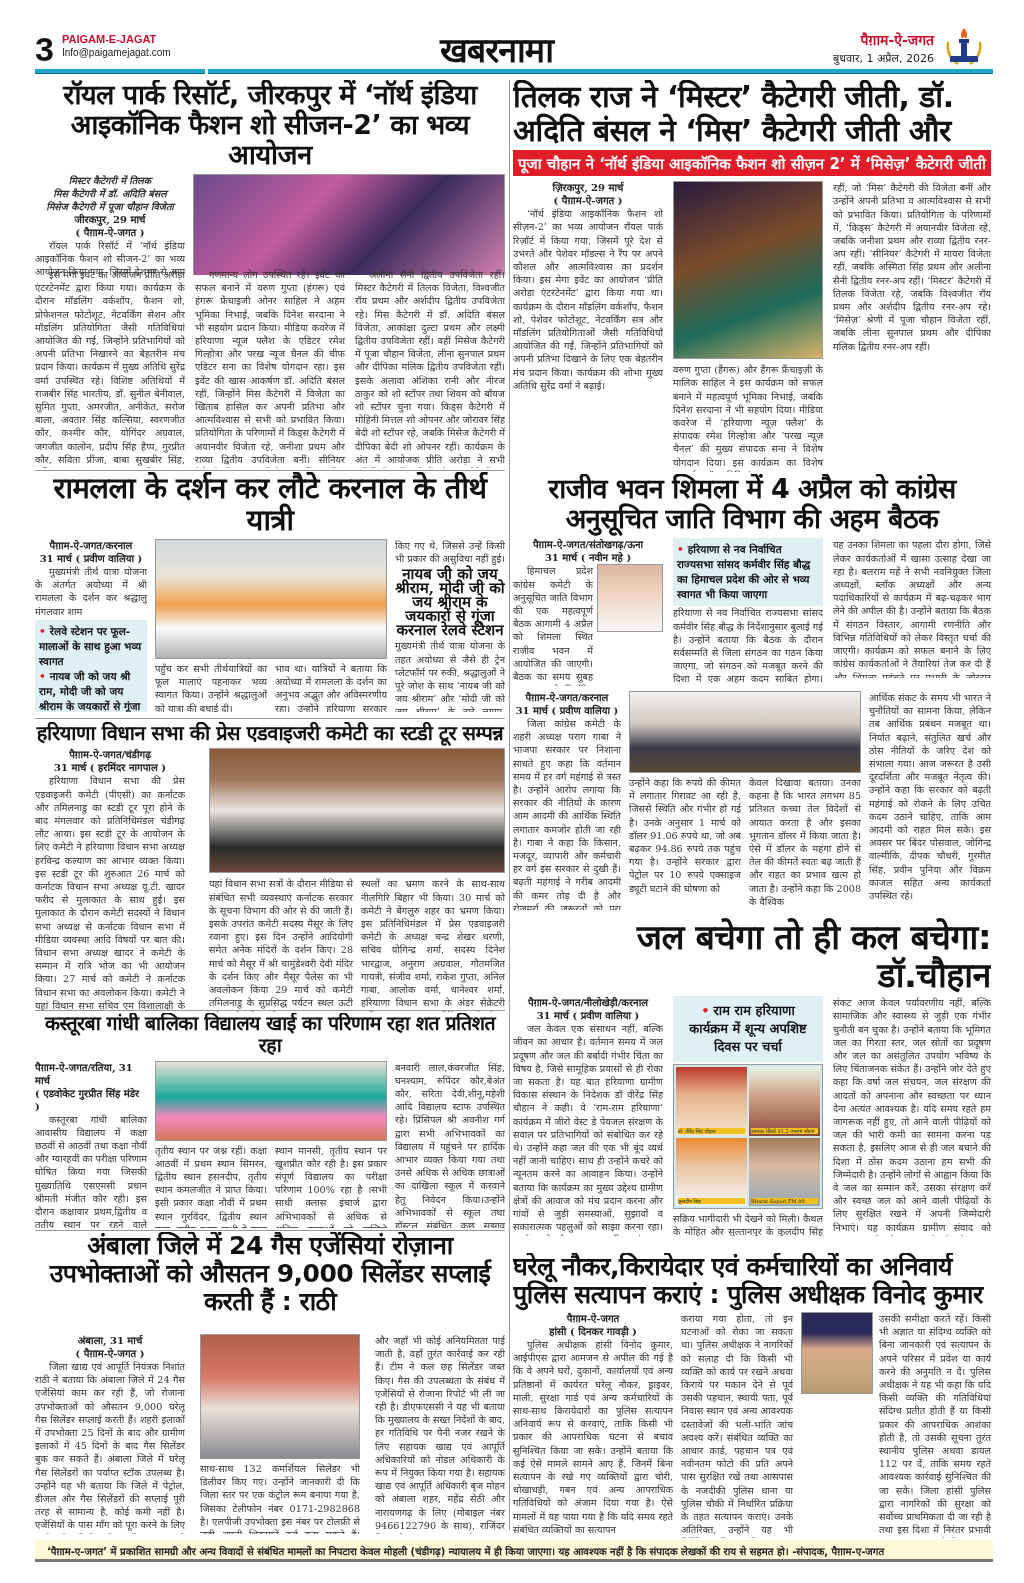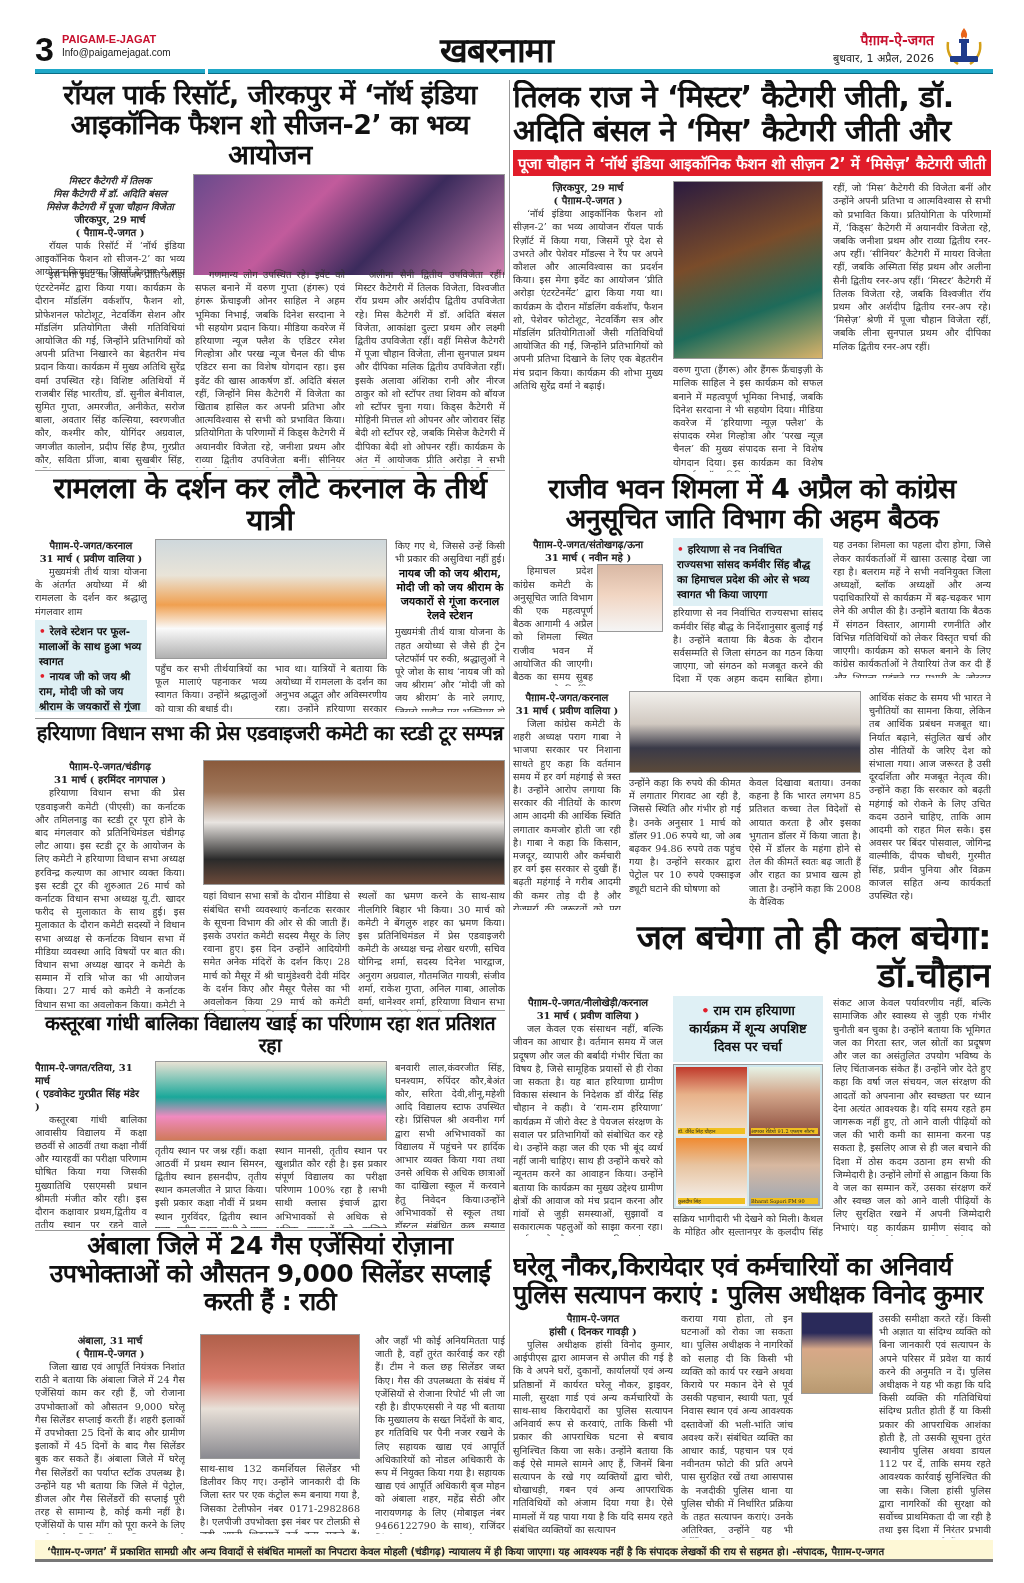--- a/index.html
+++ b/index.html
@@ -17,21 +17,21 @@
 .mast-rule2{position:absolute;left:35px;top:73px;width:958px;height:1px;background:#0a6d85}
 .mast-gap{position:absolute;left:205px;top:68px;width:3px;height:6px;background:#fff}
 
 .story{position:absolute;overflow:hidden}
 .hl{font-family:"DejaVu Sans",sans-serif;font-weight:bold;color:#111;line-height:1.12;text-align:center;letter-spacing:-0.5px}
 .sub-red{background:#e11d2a;color:#fff;font-family:"DejaVu Sans",sans-serif;font-weight:bold;font-size:15px;text-align:center;padding:3px 4px}
 .cols{display:flex;gap:10px}
 .col{flex:1;font-size:9.6px;line-height:13.2px;text-align:justify;color:#333;overflow:hidden}
 .dateline{text-align:center;font-weight:bold;font-size:10px;line-height:13px;color:#222}
 .kicker{text-align:center;font-style:italic;font-weight:bold;font-size:9.6px;line-height:13px;color:#333}
-.subhead{text-align:center;font-weight:bold;font-size:11px;line-height:14px;color:#111;margin:2px 0}
+.subhead{text-align:center;font-weight:bold;font-size:15px;line-height:14px;color:#111;margin:2px 0}
 .hlbox{background:#dff0f5;padding:6px 8px;font-family:"DejaVu Sans",sans-serif;font-weight:bold;font-size:12px;line-height:17px;color:#111}
 .hlbox .b{color:#e11d2a;margin-right:4px}
 .vrule{position:absolute;width:1px;background:#999}
 .hrule{position:absolute;height:1px;background:#999}
 .footer{position:absolute;left:35px;top:1540px;width:958px;height:22px;background:#fef8d6;border-bottom:3px solid #777;font:bold 10px "DejaVu Sans",sans-serif;color:#222;padding:4px 12px;white-space:nowrap;overflow:hidden}
 </style>
 </head>
 <body>
 
 <div class="masthead">
@@ -145,21 +145,21 @@
       <div class="col">हरियाणा से नव निर्वाचित राज्यसभा सांसद कर्मवीर सिंह बौद्ध के निर्देशानुसार बुलाई गई है। उन्होंने बताया कि बैठक के दौरान सर्वसम्मति से जिला संगठन का गठन किया जाएगा, जो संगठन को मजबूत करने की दिशा में एक अहम कदम साबित होगा। इसके साथ ही नव निर्वाचित राज्यसभा सांसद का हिमाचल प्रदेश की ओर से भव्य स्वागत भी किया जाएगा। राज्यसभा सदस्य बनने के बाद</div>
     </div>
     <div class="col">यह उनका शिमला का पहला दौरा होगा, जिसे लेकर कार्यकर्ताओं में खासा उत्साह देखा जा रहा है। बलराम महें ने सभी नवनियुक्त जिला अध्यक्षों, ब्लॉक अध्यक्षों और अन्य पदाधिकारियों से कार्यक्रम में बढ़-चढ़कर भाग लेने की अपील की है। उन्होंने बताया कि बैठक में संगठन विस्तार, आगामी रणनीति और विभिन्न गतिविधियों को लेकर विस्तृत चर्चा की जाएगी। कार्यक्रम को सफल बनाने के लिए कांग्रेस कार्यकर्ताओं ने तैयारियां तेज कर दी हैं और शिमला पहुंचने पर प्रभारी के जोरदार स्वागत की योजना बनाई गई है।</div>
   </div>
 </div>
 
 <div class="hrule" style="left:35px;top:718px;width:470px"></div>
 
 <div class="story" style="left:35px;top:722px;width:470px;height:290px">
   <div class="hl" style="font-size:20px">हरियाणा विधान सभा की प्रेस एडवाइजरी कमेटी का स्टडी टूर सम्पन्न</div>
-  <div style="display:flex;gap:18px;margin-top:16px">
+  <div style="display:flex;gap:24px;margin-top:4px">
     <div style="width:150px">
       <div class="dateline">पैग़ाम-ऐ-जगत/चंडीगढ़</div>
       <div class="dateline">31 मार्च ( हरमिंदर नागपाल )</div>
       <div class="col" style="text-indent:14px;height:240px">हरियाणा विधान सभा की प्रेस एडवाइजरी कमेटी (पीएसी) का कर्नाटक और तमिलनाडु का स्टडी टूर पूरा होने के बाद मंगलवार को प्रतिनिधिमंडल चंडीगढ़ लौट आया। इस स्टडी टूर के आयोजन के लिए कमेटी ने हरियाणा विधान सभा अध्यक्ष हरविन्द्र कल्याण का आभार व्यक्त किया। इस स्टडी टूर की शुरुआत 26 मार्च को कर्नाटक विधान सभा अध्यक्ष यू.टी. खादर फरीद से मुलाकात के साथ हुई। इस मुलाकात के दौरान कमेटी सदस्यों ने विधान सभा अध्यक्ष से कर्नाटक विधान सभा में मीडिया व्यवस्था आदि विषयों पर बात की। विधान सभा अध्यक्ष खादर ने कमेटी के सम्मान में रात्रि भोज का भी आयोजन किया। 27 मार्च को कमेटी ने कर्नाटक विधान सभा का अवलोकन किया। कमेटी ने यहां विधान सभा सचिव एम विशालाक्षी के साथ बैठक की। इस बैठक में जानकारी मिली कि कर्नाटक विधानसभा में प्रेस एडवाइजरी कमेटी नहीं है।</div>
     </div>
     <div style="flex:1">
       <div style="height:125px;background:linear-gradient(180deg,#8a5a3c 0%,#a0775a 25%,#e8e4e0 50%,#2a2a2a 80%,#6b4a3a 100%);border:1px solid #999"></div>
       <div class="cols" style="margin-top:4px;gap:8px">
         <div class="col">यहां विधान सभा सत्रों के दौरान मीडिया से संबंधित सभी व्यवस्थाएं कर्नाटक सरकार के सूचना विभाग की ओर से की जाती हैं। इसके उपरांत कमेटी सदस्य मैसूर के लिए रवाना हुए। इस दिन उन्होंने आदियोगी समेत अनेक मंदिरों के दर्शन किए। 28 मार्च को मैसूर में श्री चामुंडेश्वरी देवी मंदिर के दर्शन किए और मैसूर पैलेस का भी अवलोकन किया 29 मार्च को कमेटी तमिलनाडु के सुप्रसिद्ध पर्यटन स्थल ऊटी गई। यहां अनेक पर्यटक</div>
         <div class="col">स्थलों का भ्रमण करने के साथ-साथ नीलगिरि बिहार भी किया। 30 मार्च को कमेटी ने बेंगलुरु शहर का भ्रमण किया। इस प्रतिनिधिमंडल में प्रेस एडवाइजरी कमेटी के अध्यक्ष चन्द्र शेखर धरणी, सचिव योगिन्द्र शर्मा, सदस्य दिनेश भारद्वाज, अनुराग अग्रवाल, गौतमजित गायत्री, संजीव शर्मा, राकेश गुप्ता, अनिल गाबा, आलोक वर्मा, धानेश्वर शर्मा, हरियाणा विधान सभा के अंडर सेक्रेटरी नवीन भारद्वाज तथा मीडिया एवं संचार अधिकारी दिनेश कुमार शामिल रहे।</div>

